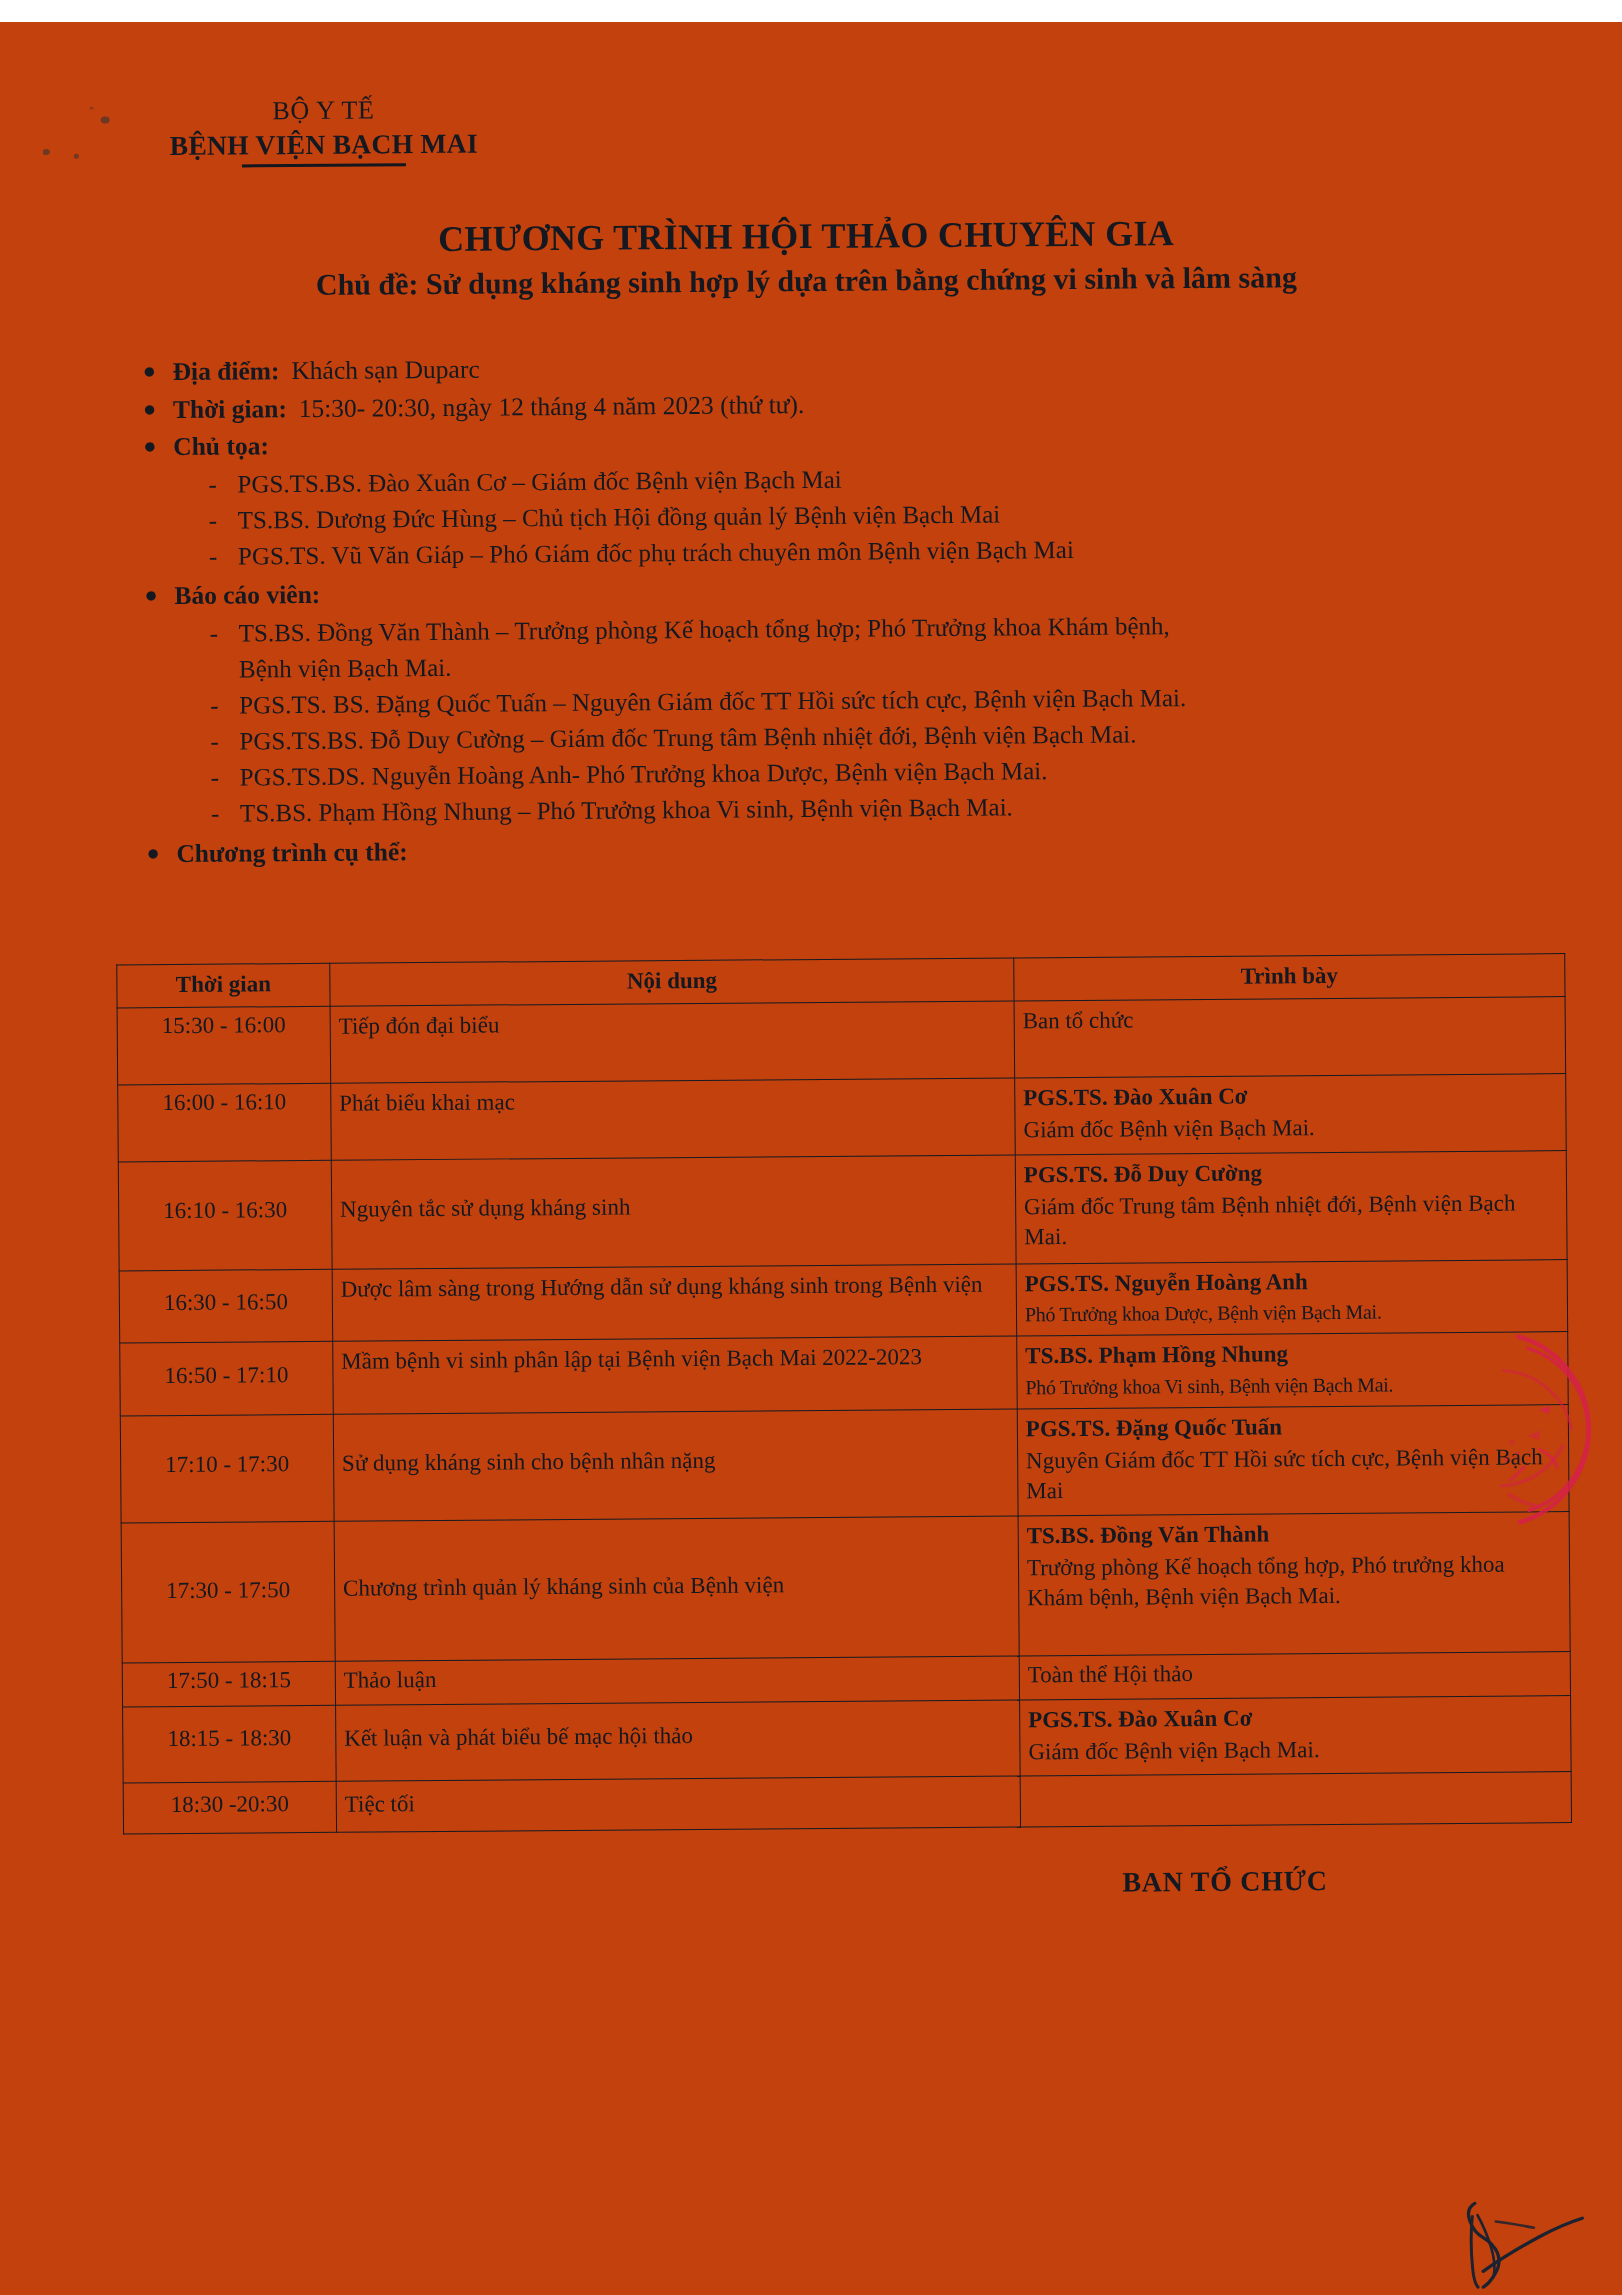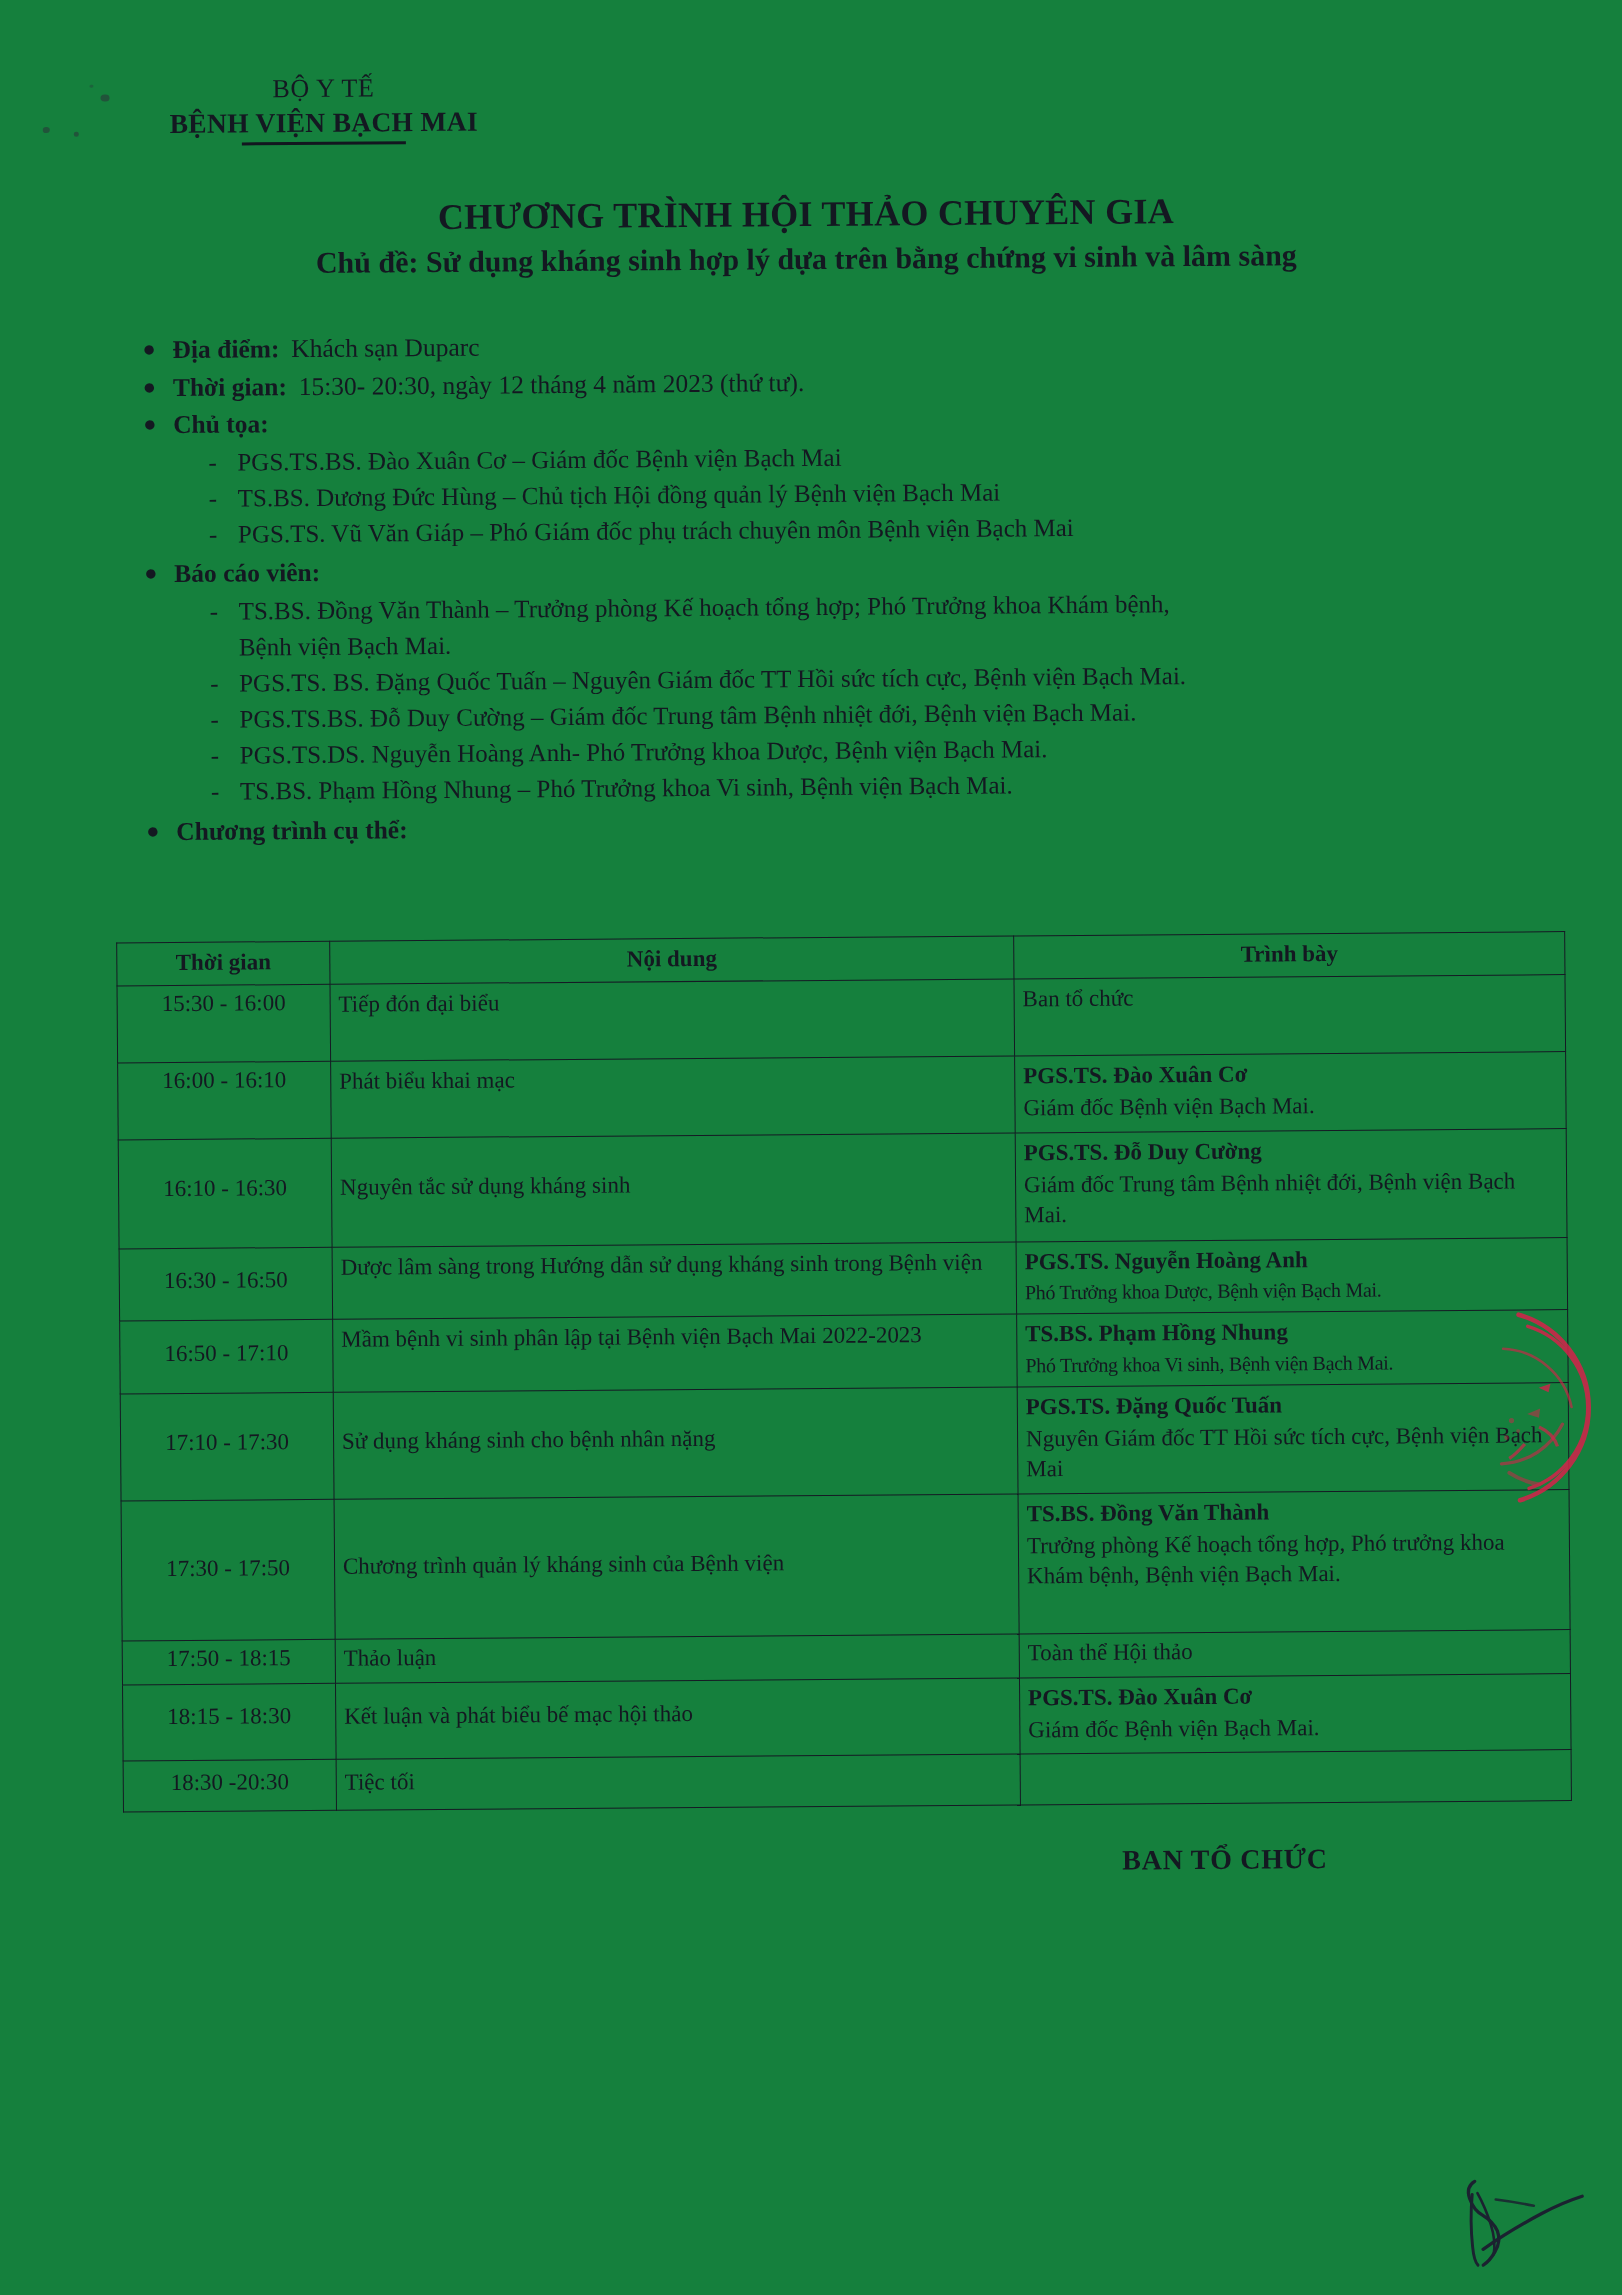--- a/index.html
+++ b/index.html
@@ -6,21 +6,22 @@
   body {
     width:1623px; height:2295px;
     background:#ffffff;
     font-family:"Liberation Serif", serif;
     color:#141821;
     position:relative;
     overflow:hidden;
   }
   .page {
     position:absolute; inset:0;
-    background:#15803d;
+    background:#c2410c;
+    margin-top:22px;
   }
   
   .scan {
     position:absolute; inset:0;
     transform:rotate(-0.45deg);
     transform-origin:50% 40%;
   }
 
   
   .letterhead {

